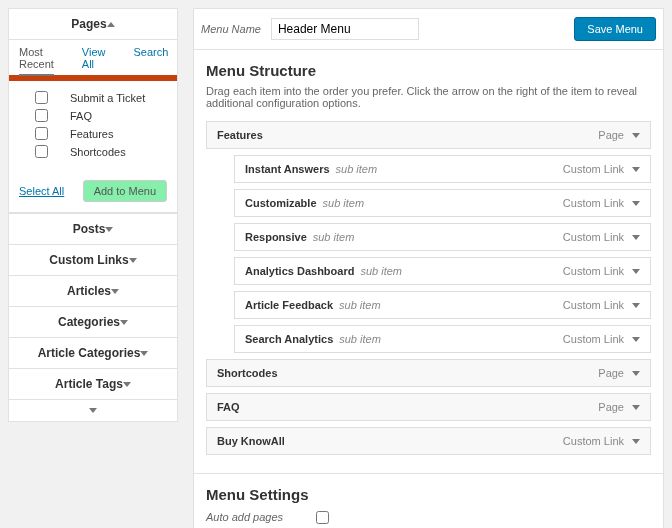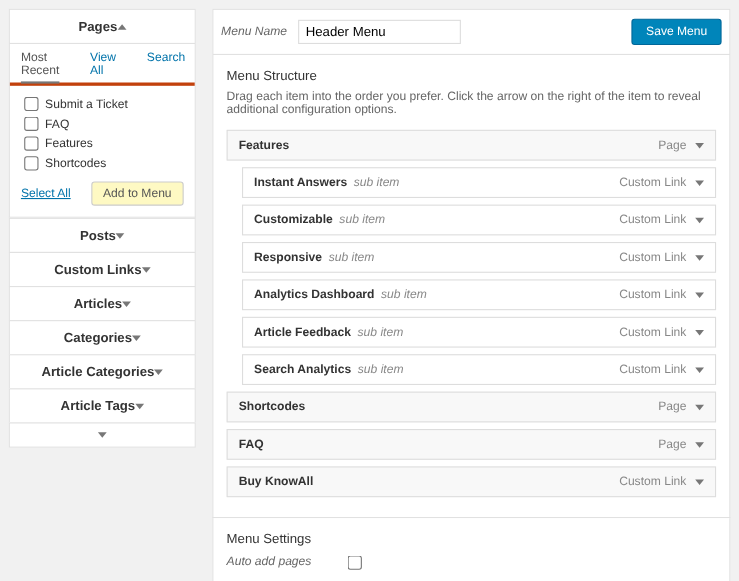--- a/index.html
+++ b/index.html
@@ -5,37 +5,37 @@
 *{box-sizing:border-box;margin:0;padding:0;font-family:-apple-system,Arial,sans-serif}
 body{background:#f1f1f1;font-size:12px;color:#333;padding:8px}
 .wrap{display:flex;gap:15px}
 .sidebar{width:170px}
 .main{flex:1}
 .box-head{padding:8px 10px;font-weight:bold;font-size:12px;border:1px solid #e1e1e1;background:#fff;display:flex;justify-content:center;align-items:center;cursor:pointer;margin-top:-1px}
 .box-head:first-child{margin-top:0}
 .caret{width:0;height:0;border-left:4px solid transparent;border-right:4px solid transparent;border-top:5px solid #777}
 .caret-up{border-top:none;border-bottom:5px solid #777}
 .box-body{border:1px solid #e1e1e1;border-top:none;padding:10px;background:#fff}
-.tabs{display:flex;gap:28px;border-bottom:3px solid #c2410c;margin:-10px -10px 10px;padding:6px 10px 4px;font-size:11px}
+.tabs{display:flex;gap:28px;border-bottom:6px solid #c2410c;margin:-10px -10px 10px;padding:6px 10px 4px;font-size:11px}
 .tab{color:#0073aa;cursor:pointer}
 .tab.active{color:#555;font-weight:normal;border-bottom:2px solid #777;padding-bottom:4px;margin-bottom:-5px}
-.chk-row{display:flex;align-items:center;gap:6px;margin:5px 3px;font-size:11px}
+.chk-row{display:flex;align-items:center;gap:22px;margin:5px 16px;font-size:11px}
 .chk-row input{width:13px;height:13px}
 .select-all{color:#0073aa;text-decoration:underline;font-size:11px;cursor:pointer}
-.btn{background:#fef9c3;border:1px solid #ccc;border-radius:3px;padding:4px 10px;font-size:11px;cursor:pointer;color:#555}
+.btn{background:#86efac;border:1px solid #ccc;border-radius:3px;padding:4px 10px;font-size:11px;cursor:pointer;color:#555}
 .btn-primary{background:#0085ba;border-color:#006799;color:#fff;padding:5px 12px}
-.add-row{display:flex;justify-content:space-between;align-items:center;margin-top:10px}
+.add-row{display:flex;justify-content:space-between;align-items:center;margin-top:22px}
 .name-row{display:flex;align-items:center;gap:10px;padding:8px 7px;background:#fff;border:1px solid #e1e1e1}
 .name-row label{font-style:italic;font-size:11px;color:#666}
 .name-row input{border:1px solid #ddd;padding:3px 6px;font-size:12px;width:148px}
 .section{background:#fff;border:1px solid #e1e1e1;border-top:none;padding:12px}
-h3{font-size:12px;font-weight:normal;margin-bottom:6px}
+h3{font-size:15px;font-weight:bold;margin-bottom:6px}
 .hint{font-size:11px;color:#666;margin-bottom:12px}
 .menu-item{border:1px solid #ddd;background:#f8f8f8;display:flex;align-items:center;padding:7px 10px;margin-bottom:6px;font-size:11px}
-.menu-item.sub{margin-left:14px;background:#fff}
+.menu-item.sub{margin-left:28px;background:#fff}
 .mi-title{font-weight:bold}
 .mi-sub{font-style:italic;color:#888;margin-left:6px}
 .mi-type{margin-left:auto;color:#888;margin-right:8px}
 .settings-row{display:flex;gap:20px;margin:8px 0;font-size:11px}
 .settings-row .lbl{font-style:italic;width:90px;color:#666}
 </style>
 </head>
 <body>
 
 <div class="wrap">

